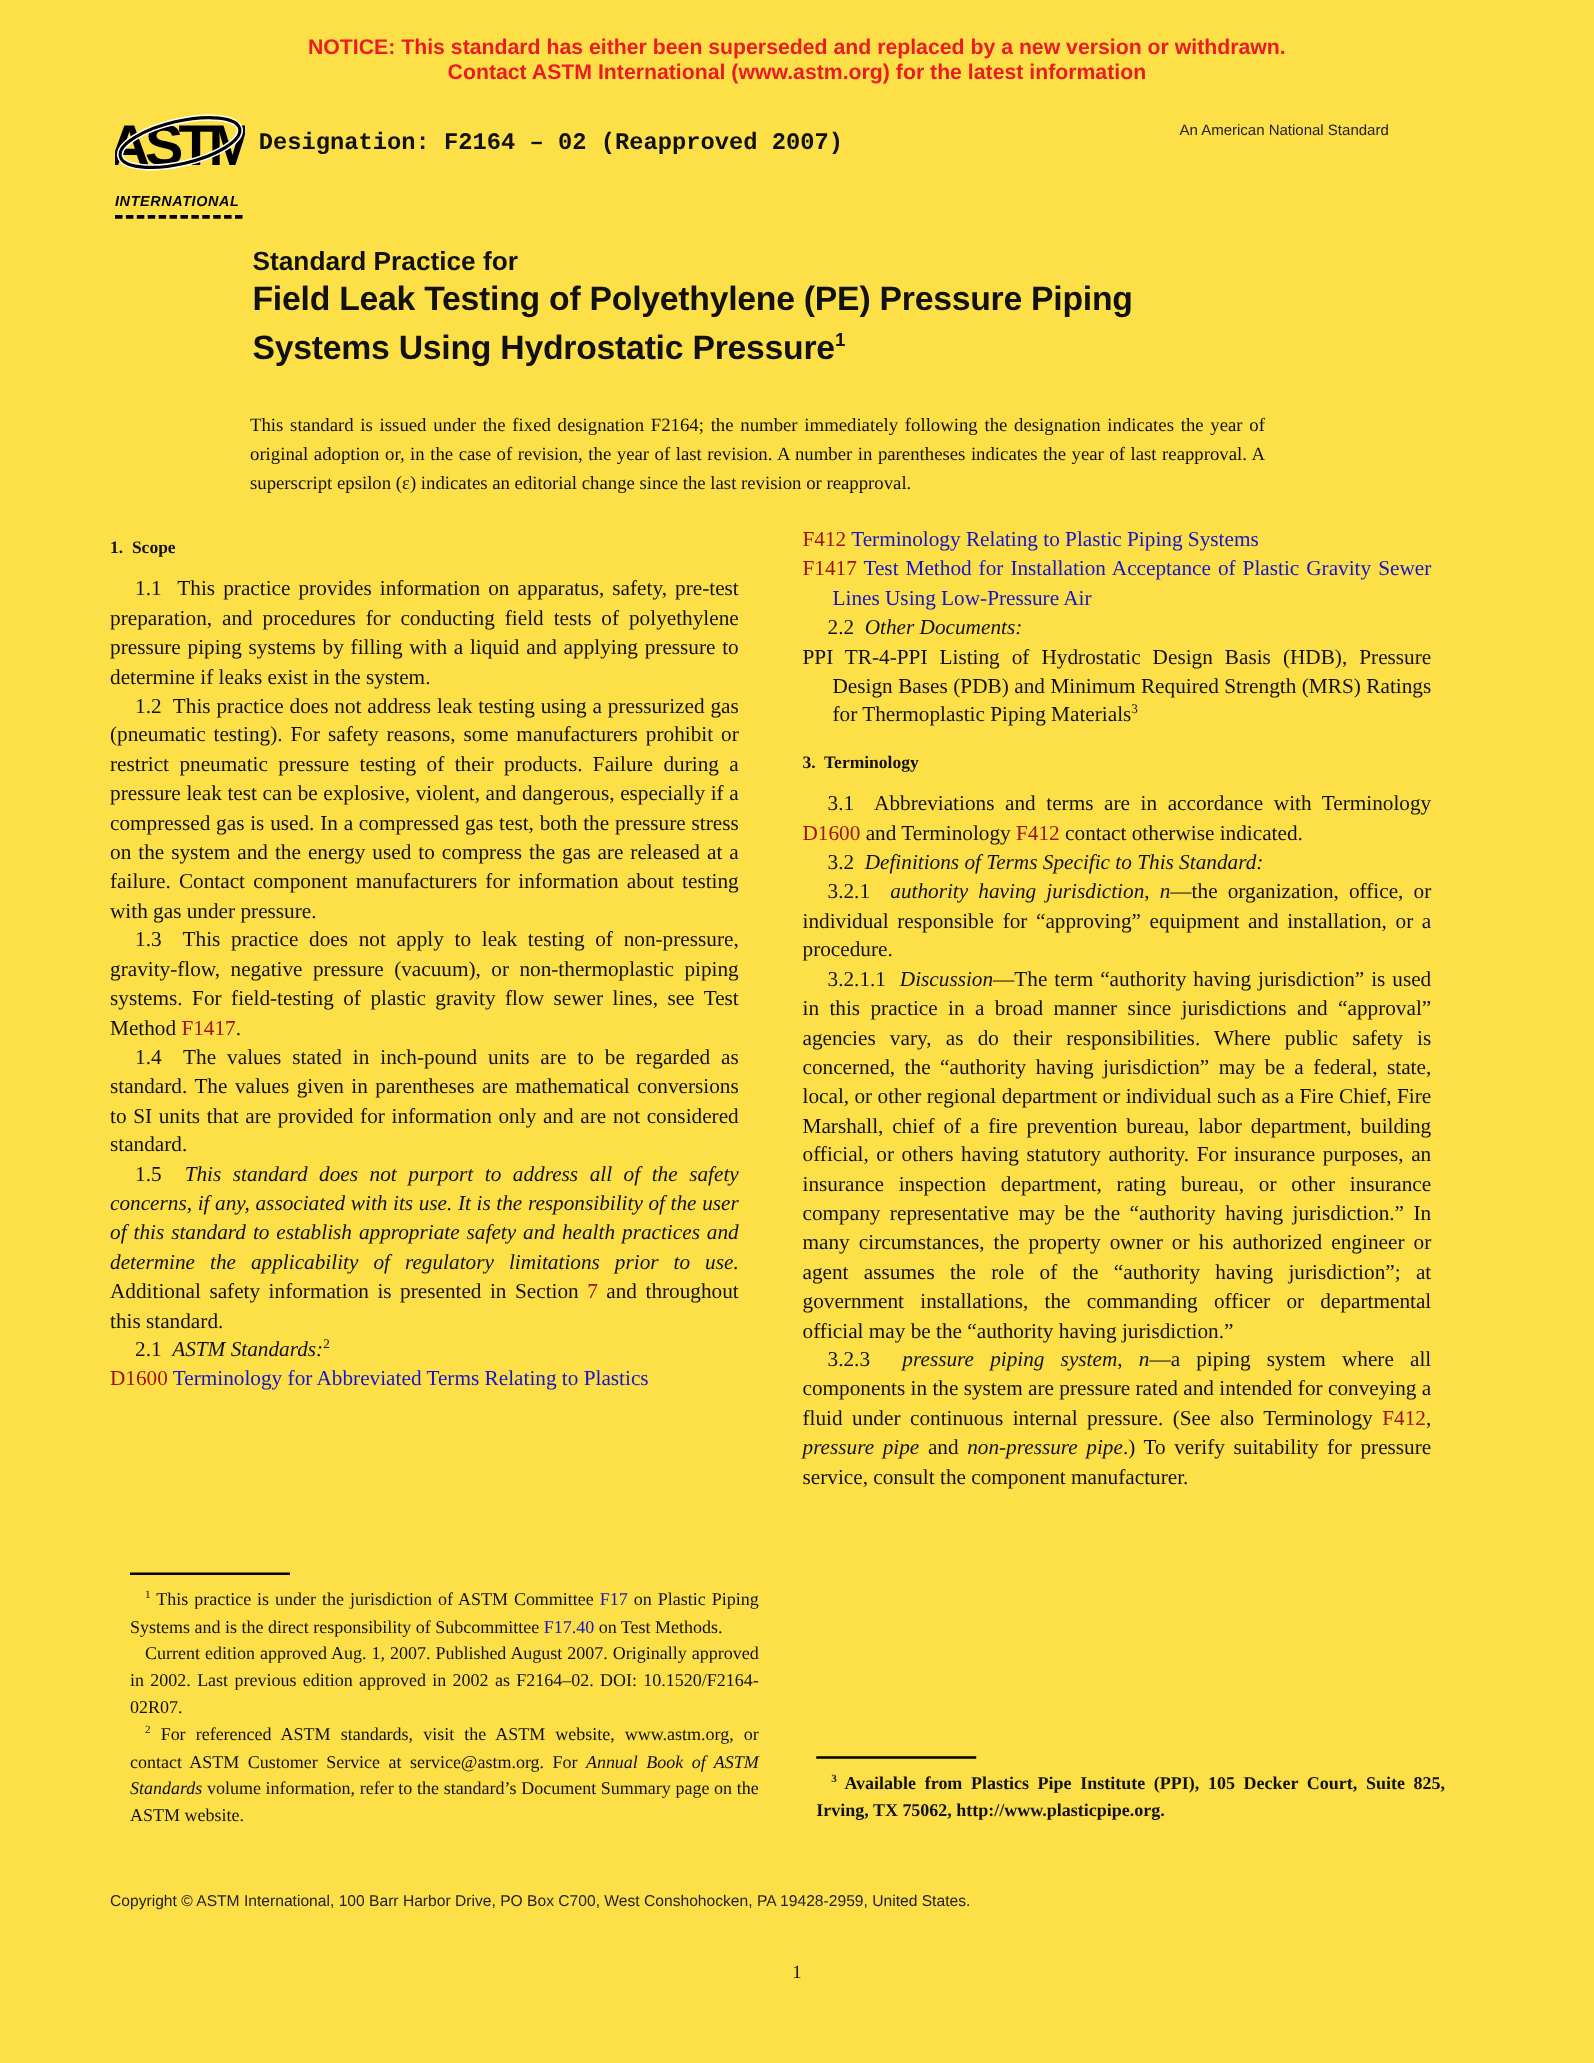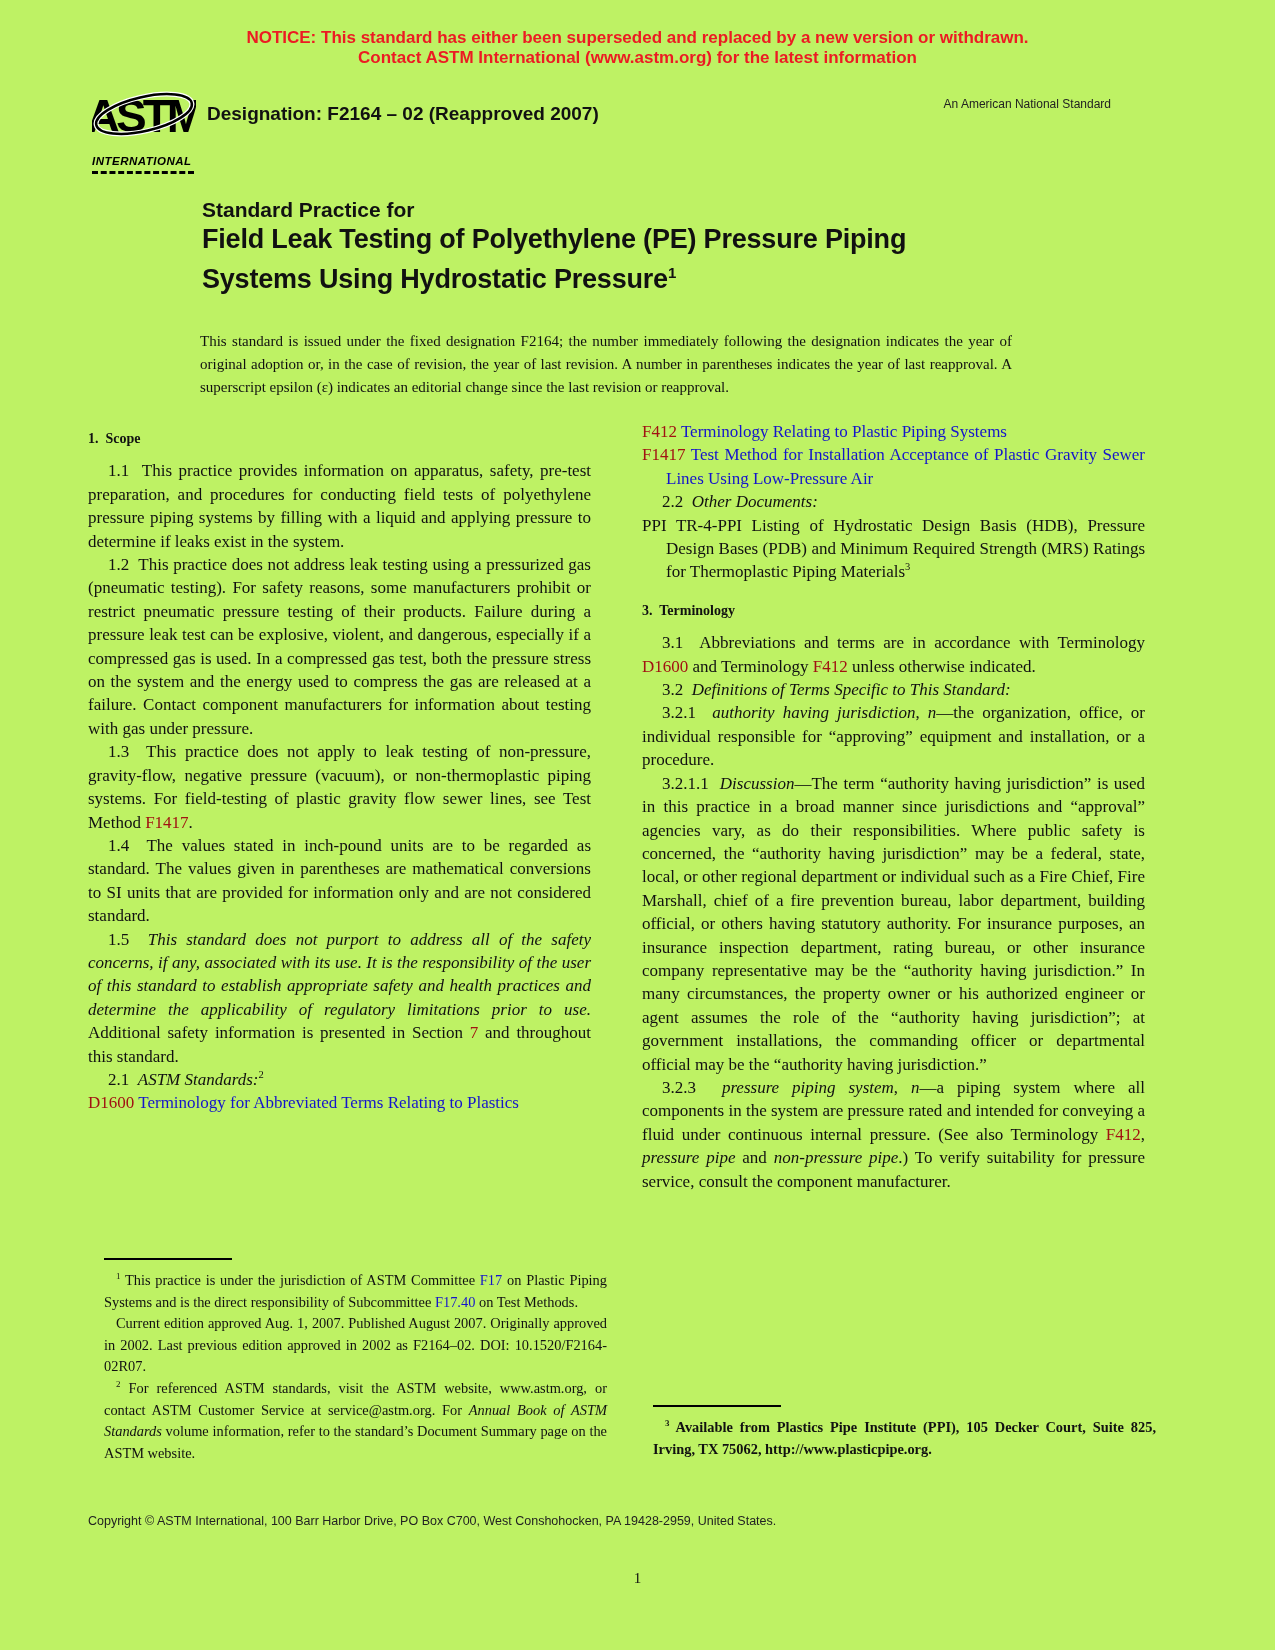--- a/index.html
+++ b/index.html
@@ -1,28 +1,28 @@
 <!DOCTYPE html>
 <html><head>
 <meta charset="utf-8">
 <style>
   html,body{margin:0;padding:0;background:#ffffff;}
-  .page{position:relative;width:1275px;height:1650px;background:#bef264;overflow:hidden;
+  .page{position:relative;width:1275px;height:1650px;background:#fde047;overflow:hidden;
         font-family:"Liberation Serif",serif;color:#111;}
   
   .notice{position:absolute;top:28px;left:0;width:100%;text-align:center;
           font-family:"Liberation Sans",sans-serif;font-weight:bold;
           font-size:17px;line-height:20px;color:#ec1b23;}
   
   .logo-wrap{position:absolute;left:92px;top:80px;width:108px;}
   .logo-intl{font-family:"Liberation Sans",sans-serif;font-weight:bold;font-style:italic;
              font-size:11.5px;letter-spacing:.5px;margin-top:1px;color:#000;}
   .logo-dash{width:102px;border-top:3px dashed #000;margin-top:4px;}
   .designation{position:absolute;left:207px;top:103px;
-               font-family:Liberation Sans, sans-serif;font-weight:bold;font-size:19px;color:#111;}
+               font-family:Liberation Mono, monospace;font-weight:bold;font-size:19px;color:#111;}
   .ansi{position:absolute;right:164px;top:97px;
         font-family:"Liberation Sans",sans-serif;font-size:12px;color:#222;}
   
   .title{position:absolute;left:202px;top:197px;width:830px;
          font-family:"Liberation Sans",sans-serif;font-weight:bold;color:#111;}
   .title-kicker{font-size:21px;line-height:26px;}
   .title-main{font-size:27px;line-height:33px;letter-spacing:-0.2px;}
   .title sup{font-size:15px;}
   
   .issue{position:absolute;left:200px;top:330px;width:812px;
@@ -92,21 +92,21 @@
       <div class="blk-para"><span>1.5&nbsp; </span><span class="seg-italic">This standard does not purport to address all of the safety concerns, if any, associated with its use. It is the responsibility of the user of this standard to establish appropriate safety and health practices and determine the applicability of regulatory limitations prior to use.</span><span> Additional safety information is presented in Section </span><span class="seg-red">7</span><span> and throughout this standard.</span></div>
       <div class="blk-para"><span>2.1&nbsp; </span><span class="seg-italic">ASTM Standards:</span><span class="seg-sup">2</span></div>
       <div class="blk-ref"><span class="seg-red">D1600</span><span class="seg-blue"> Terminology for Abbreviated Terms Relating to Plastics</span></div>
     </div>
   <div class="col col-right">
       <div class="blk-ref"><span class="seg-red">F412</span><span class="seg-blue"> Terminology Relating to Plastic Piping Systems</span></div>
       <div class="blk-ref"><span class="seg-red">F1417</span><span class="seg-blue"> Test Method for Installation Acceptance of Plastic Gravity Sewer Lines Using Low-Pressure Air</span></div>
       <div class="blk-para"><span>2.2&nbsp; </span><span class="seg-italic">Other Documents:</span></div>
       <div class="blk-ref"><span>PPI TR-4-PPI Listing of Hydrostatic Design Basis (HDB), Pressure Design Bases (PDB) and Minimum Required Strength (MRS) Ratings for Thermoplastic Piping Materials</span><span class="seg-sup">3</span></div>
       <div class="blk-heading">3.&nbsp; Terminology</div>
-      <div class="blk-para"><span>3.1&nbsp; Abbreviations and terms are in accordance with Terminology </span><span class="seg-red">D1600</span><span> and Terminology </span><span class="seg-red">F412</span><span> unless otherwise indicated.</span></div>
+      <div class="blk-para"><span>3.1&nbsp; Abbreviations and terms are in accordance with Terminology </span><span class="seg-red">D1600</span><span> and Terminology </span><span class="seg-red">F412</span><span> contact otherwise indicated.</span></div>
       <div class="blk-para"><span>3.2&nbsp; </span><span class="seg-italic">Definitions of Terms Specific to This Standard:</span></div>
       <div class="blk-para"><span>3.2.1&nbsp; </span><span class="seg-italic">authority having jurisdiction</span><span>, </span><span class="seg-italic">n</span><span>—the organization, office, or individual responsible for “approving” equipment and installation, or a procedure.</span></div>
       <div class="blk-para"><span>3.2.1.1&nbsp; </span><span class="seg-italic">Discussion</span><span>—The term “authority having jurisdiction” is used in this practice in a broad manner since jurisdictions and “approval” agencies vary, as do their responsibilities. Where public safety is concerned, the “authority having jurisdiction” may be a federal, state, local, or other regional department or individual such as a Fire Chief, Fire Marshall, chief of a fire prevention bureau, labor department, building official, or others having statutory authority. For insurance purposes, an insurance inspection department, rating bureau, or other insurance company representative may be the “authority having jurisdiction.” In many circumstances, the property owner or his authorized engineer or agent assumes the role of the “authority having jurisdiction”; at government installations, the commanding officer or departmental official may be the “authority having jurisdiction.”</span></div>
       <div class="blk-para"><span>3.2.3&nbsp; </span><span class="seg-italic">pressure piping system</span><span>, </span><span class="seg-italic">n</span><span>—a piping system where all components in the system are pressure rated and intended for conveying a fluid under continuous internal pressure. (See also Terminology </span><span class="seg-red">F412</span><span>, </span><span class="seg-italic">pressure pipe</span><span> and </span><span class="seg-italic">non-pressure pipe</span><span>.) To verify suitability for pressure service, consult the component manufacturer.</span></div>
     </div>
 
   <div class="fnblock fn-left">
     <div class="fn-rule"></div>
     <div>
         <div class="blk-fn"><span class="seg-sup">1</span><span> This practice is under the jurisdiction of ASTM Committee </span><span class="seg-blue">F17</span><span> on Plastic Piping Systems and is the direct responsibility of Subcommittee </span><span class="seg-blue">F17.40</span><span> on Test Methods.</span></div>

